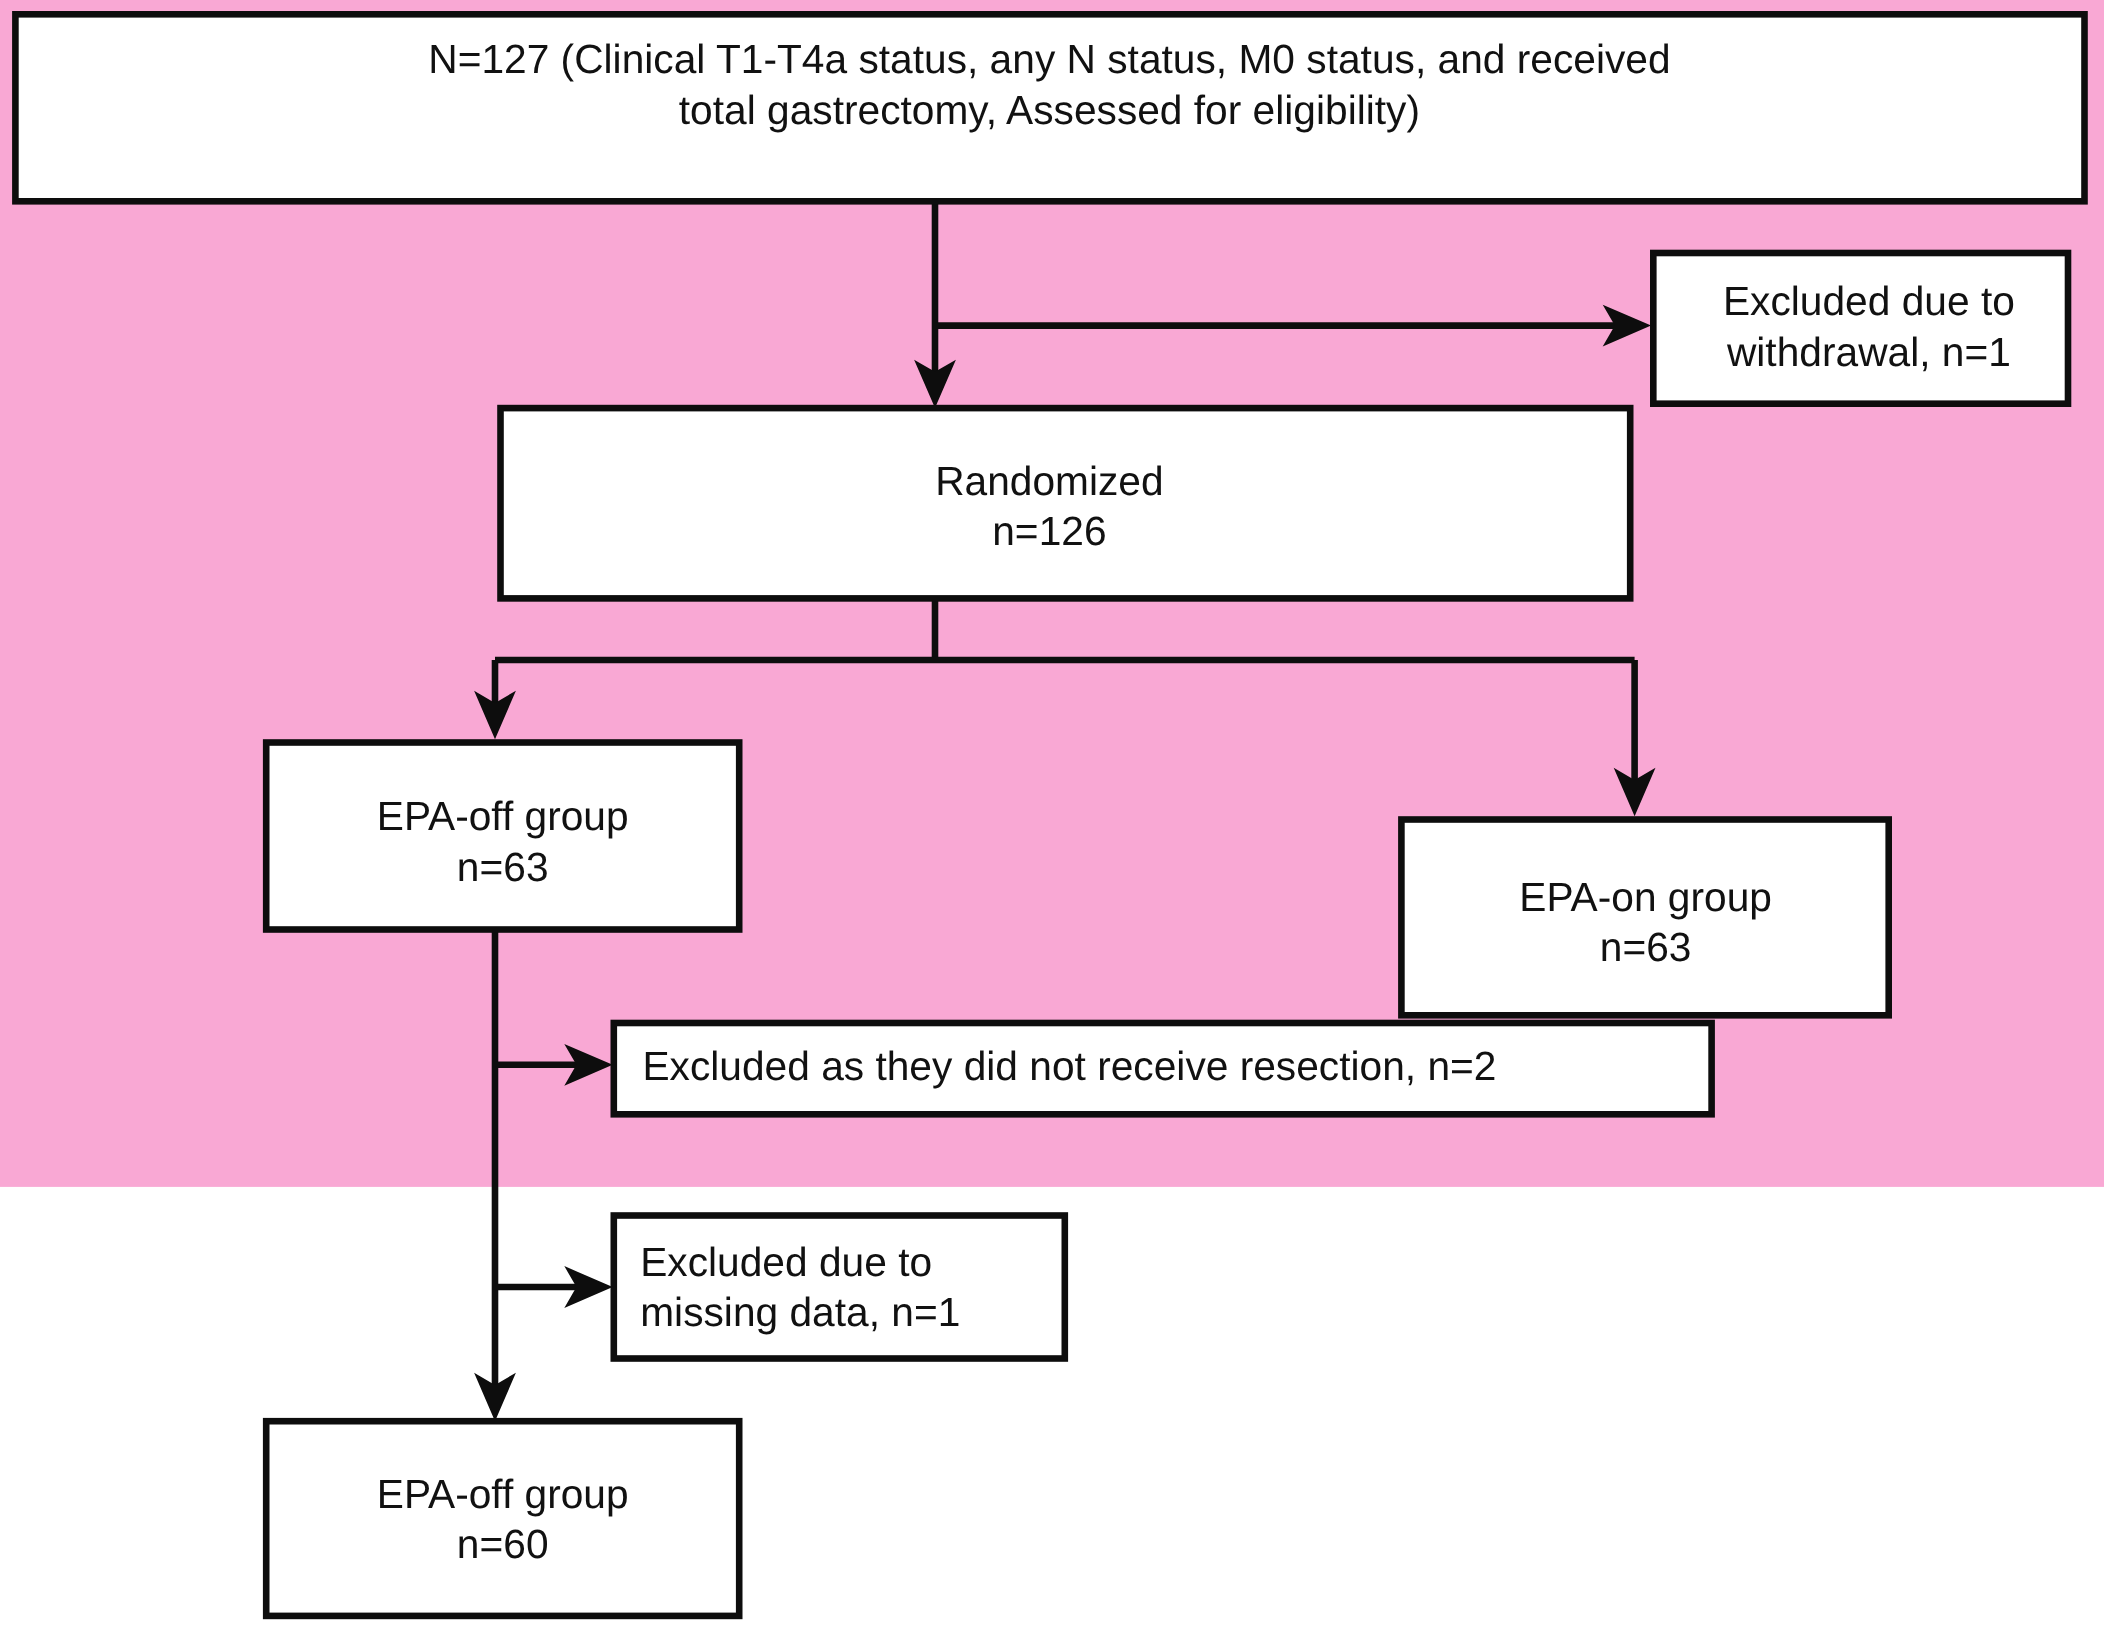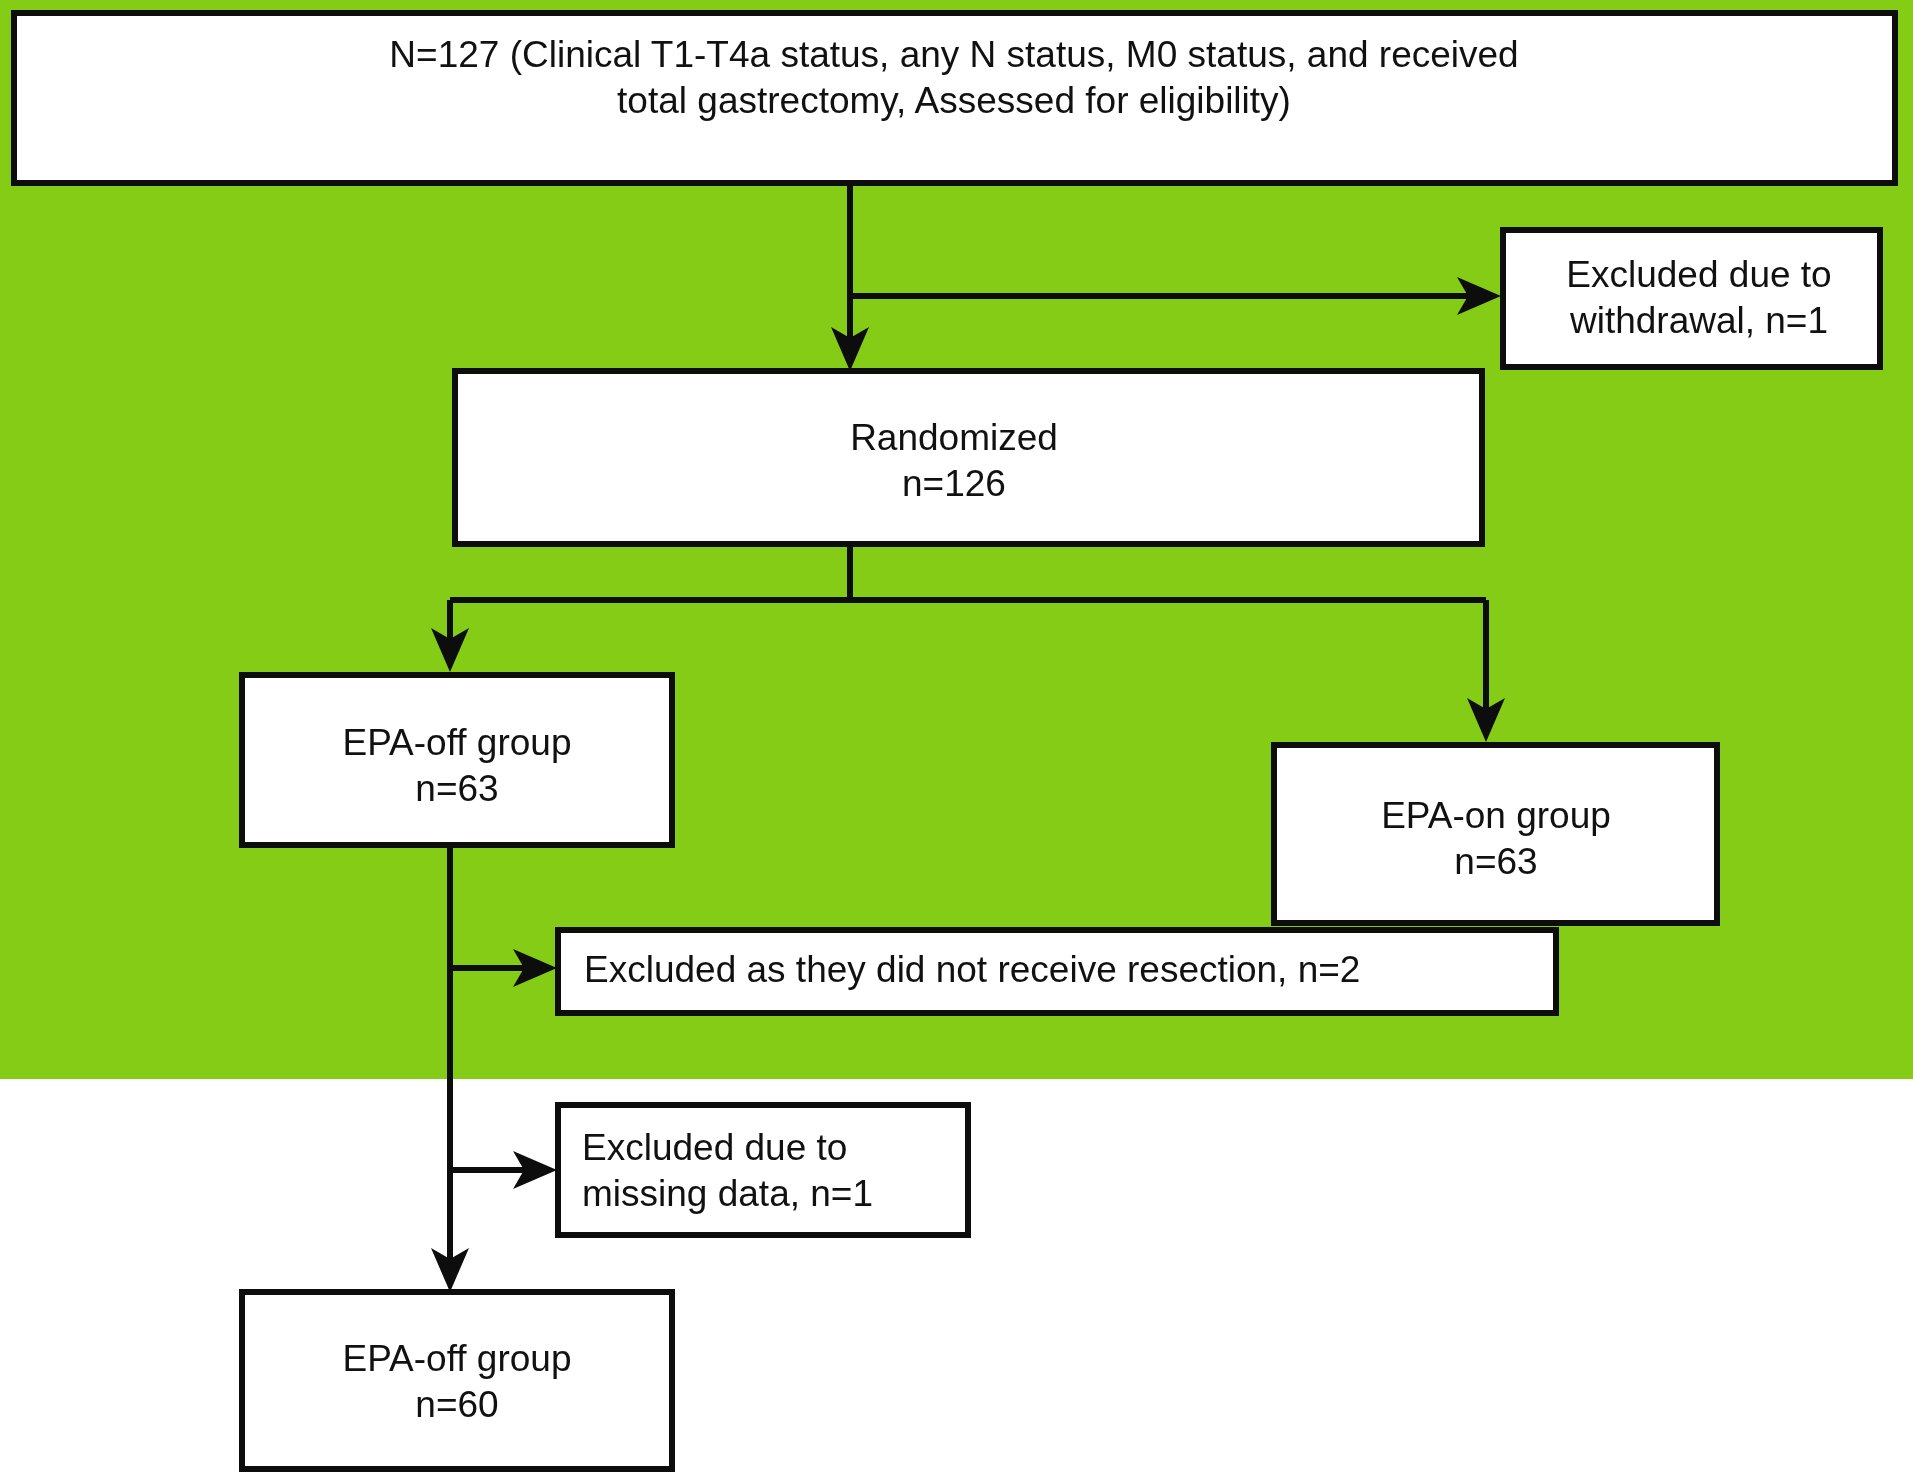--- a/index.html
+++ b/index.html
@@ -10,21 +10,21 @@
   body {
     width: 1913px;
     height: 1482px;
     font-family: "Liberation Sans", sans-serif;
     overflow: hidden;
   }
   #flowchart-root {
     position: relative;
     width: 1913px;
     height: 1079px;
-    background: #84cc16;
+    background: #f9a8d4;
   }
   svg.chart-canvas {
     position: absolute;
     top: 0;
     left: 0;
     width: 1913px;
     height: 1482px;
     display: block;
   }
   .node-box {

